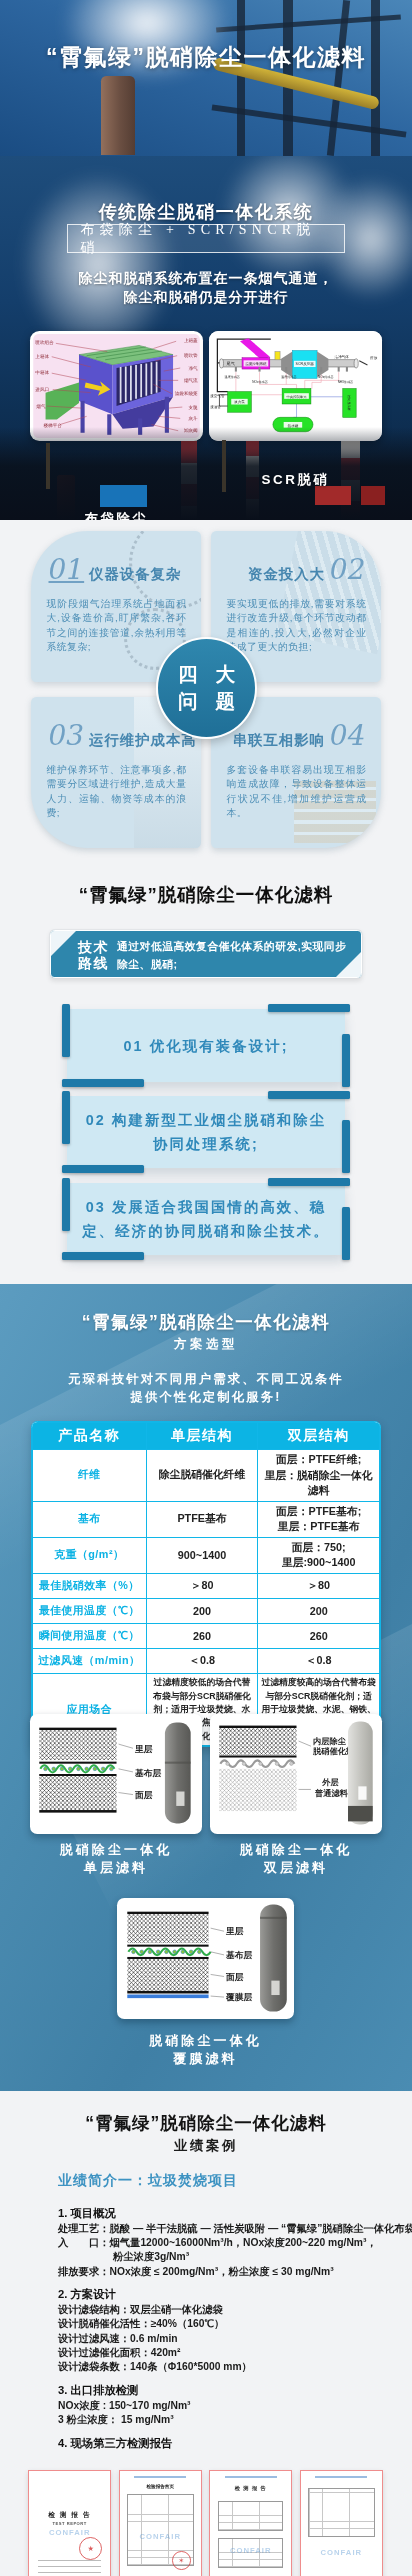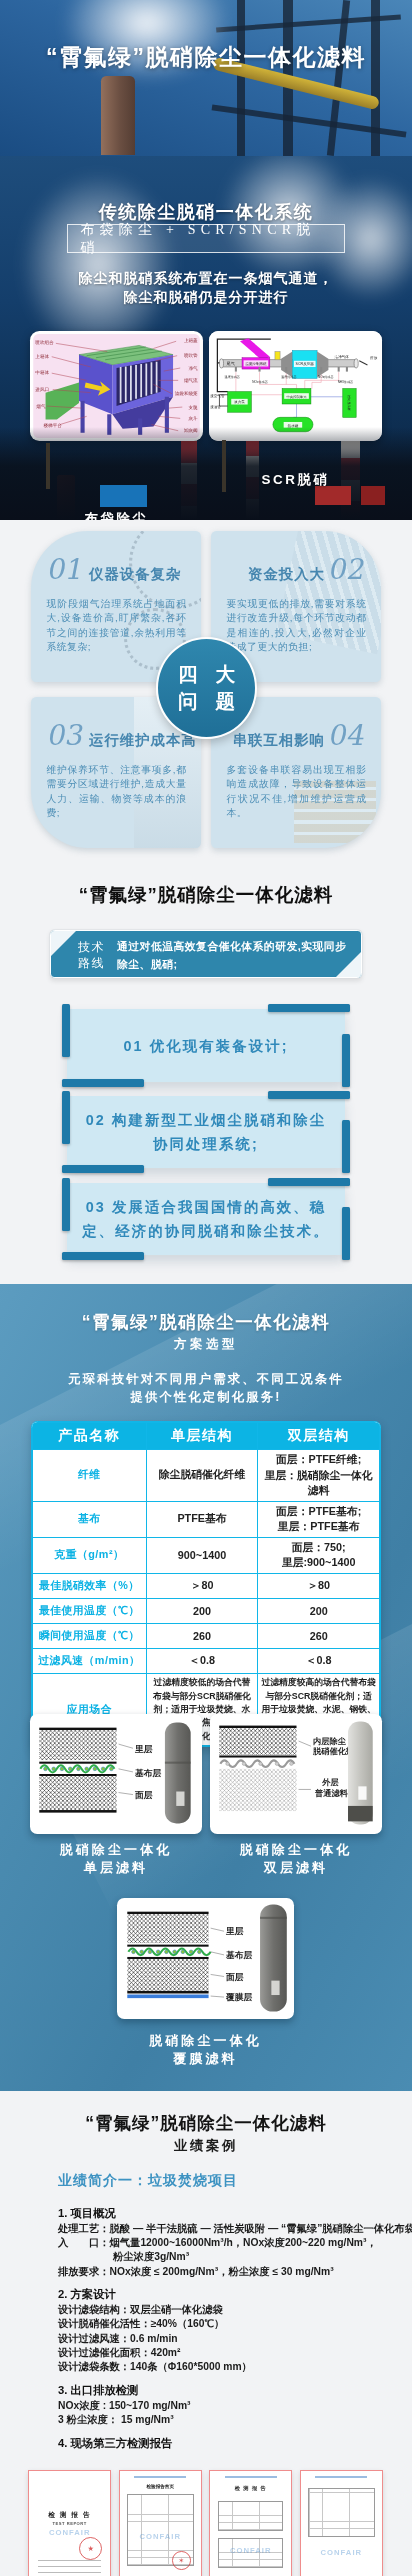--- a/index.html
+++ b/index.html
@@ -59,21 +59,21 @@
   .big-circle span{font-size:19.6px;font-weight:800;color:#fff;letter-spacing:6.2px;text-indent:6.2px;line-height:27px;}
   .black-heading{font-size:18.5px;font-weight:800;color:#0f0f0f;letter-spacing:1px;}
 
   
   .tech-banner{left:50px;top:930px;width:312px;height:48px;background:#2e86ac;border-radius:4.1px;
     border:1px solid #fff;box-shadow:0 0 0 0.5px #d8dce0,0 2.6px 5.2px rgba(0,0,0,.10);overflow:hidden;}
   .tech-banner:before{content:"";position:absolute;left:0;top:0;width:25px;height:25px;
     background:#fff;clip-path:polygon(0 0,100% 0,0 100%);opacity:.92;}
   .tech-banner:after{content:"";position:absolute;right:0;bottom:0;width:25px;height:25px;
     background:#fff;clip-path:polygon(100% 100%,100% 0,0 100%);opacity:.92;}
-  .tb-label{position:absolute;left:27px;top:7.7px;font-size:12px;font-weight:400;color:#fff;line-height:16px;letter-spacing:1.5px;}
+  .tb-label{position:absolute;left:27px;top:7.7px;font-size:14px;font-weight:700;color:#fff;line-height:16px;letter-spacing:1.5px;}
   .tb-text{position:absolute;left:66px;top:6.2px;right:8.2px;font-size:10.8px;font-weight:600;color:#fff;line-height:18px;letter-spacing:0.5px;}
 
   .tech-box{position:absolute;left:67px;width:278px;background:#cfe8f3;border-radius:2.1px;
     box-shadow:0 6.2px 10.3px rgba(60,95,115,.18);display:flex;flex-direction:column;align-items:center;justify-content:center;}
   .tech-box .tline{font-size:14.4px;font-weight:600;color:#3089ba;letter-spacing:2.1px;line-height:24px;text-align:center;}
   .bk{position:absolute;background:#1e79a8;border-radius:1.5px;box-shadow:0 1.5px 2.6px rgba(0,0,0,.25);}
   .bk-tl{left:-5.2px;top:-5.2px;width:8.2px;height:53px;}
   .bk-tr{right:-5.2px;top:-5.2px;width:82px;height:8.2px;}
   .bk-bl{left:-5.2px;bottom:-5.2px;width:82px;height:8.2px;}
   .bk-br{right:-5.2px;bottom:-5.2px;width:8.2px;height:53px;}
@@ -292,21 +292,21 @@
       <div class="blk" style="left:46px;bottom:31px;width:4.1px;height:46px;background:#3a342a;"></div>
       <div class="blk" style="left:222px;bottom:28px;width:4.1px;height:52px;background:#3a342a;"></div>
     </div>
     <div class="abs legacy-cap" style="left:30px;top:315px;width:173px;text-align:center;margin-top:39px;">布袋除尘</div>
     <div class="abs legacy-cap" style="left:209px;top:315px;width:173px;text-align:center;">SCR脱硝</div>
   </div>
 
   <div class="abs pcard" style="left:31px;top:531px;border-radius:57px 5.2px 5.2px 5.2px;">
     <div class="deco-gear" style="right:-20.6px;top:-15.5px;width:93px;height:93px;"></div>
     <div class="deco-gear" style="right:15.5px;top:77px;width:62px;height:62px;"></div>
-    <div class="num" style="left:17.5px;">01</div>
+    <div class="num" style="left:17.5px;text-decoration:underline;">01</div>
     <div class="ttl" style="left:58px;">仪器设备复杂</div>
     <div class="bod">现阶段烟气治理系统占地面积大,设备造价高,盯序繁杂,各环节之间的连接管道,余热利用等系统复杂;</div>
   </div>
   <div class="abs pcard" style="left:211px;top:531px;border-radius:5.2px 57px 5.2px 5.2px;">
     <div class="deco-stripes" style="right:-10.3px;top:-10.3px;width:103px;height:124px;transform:rotate(12deg);"></div>
     <div class="num" style="right:15.5px;">02</div>
     <div class="ttl" style="right:56px;">资金投入大</div>
     <div class="bod">要实现更低的排放,需要对系统进行改造升级,每个环节改动都是相连的,投入大,必然对企业造成了更大的负担;</div>
   </div>
   <div class="abs pcard" style="left:31px;top:697px;border-radius:5.2px 5.2px 5.2px 57px;">

